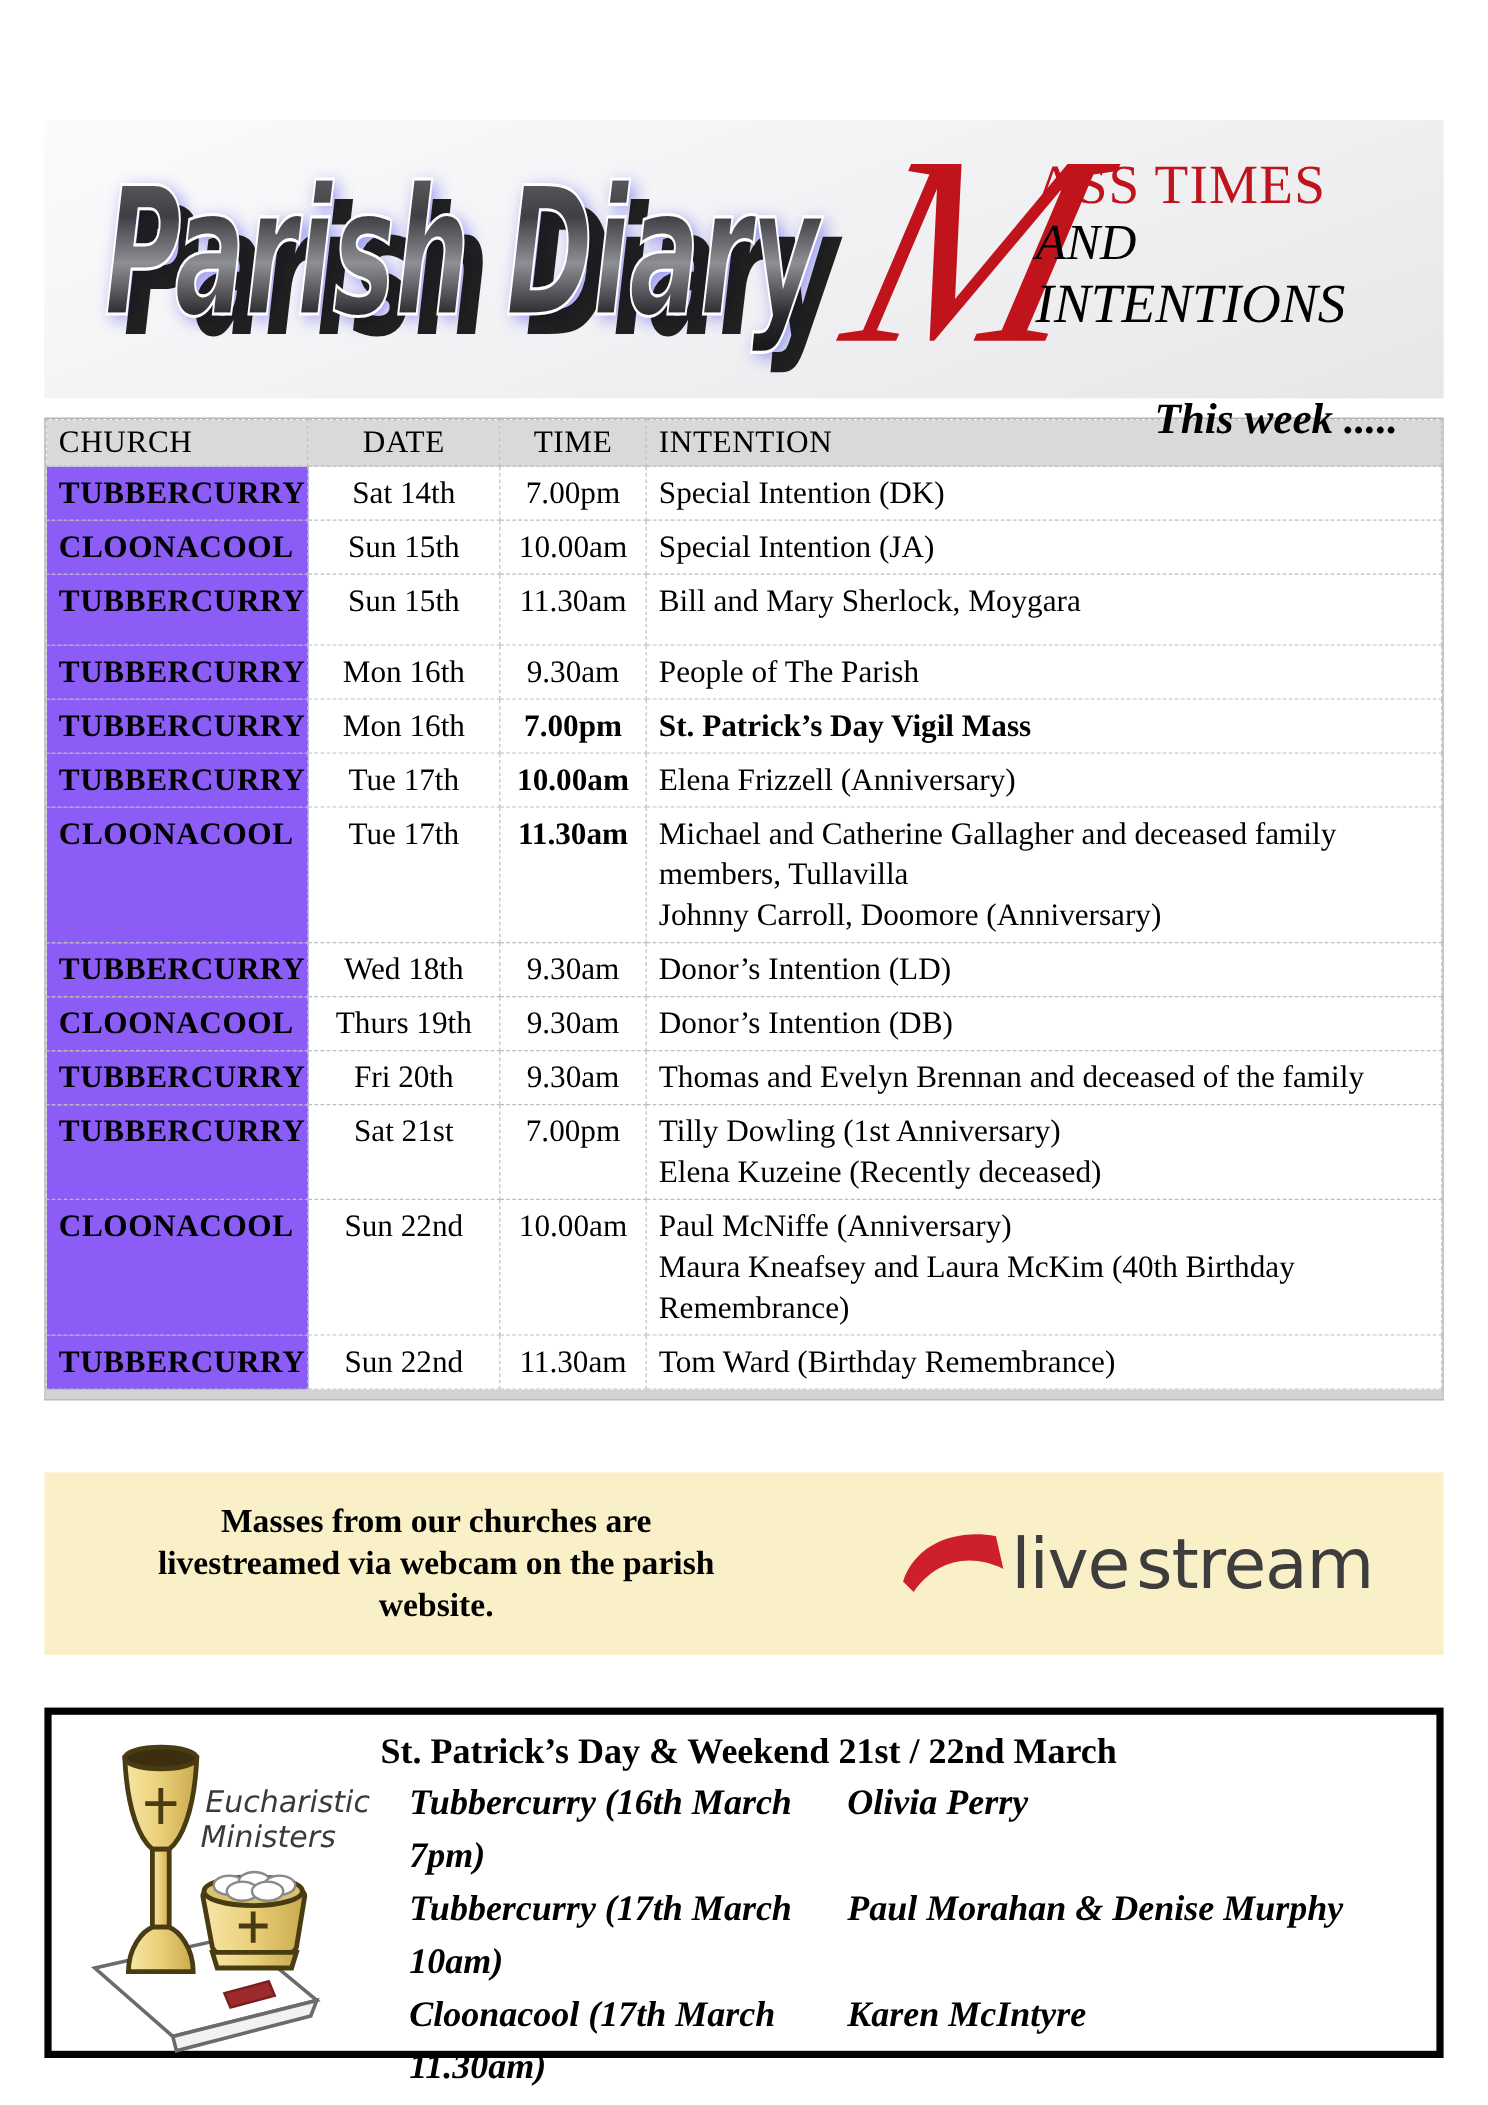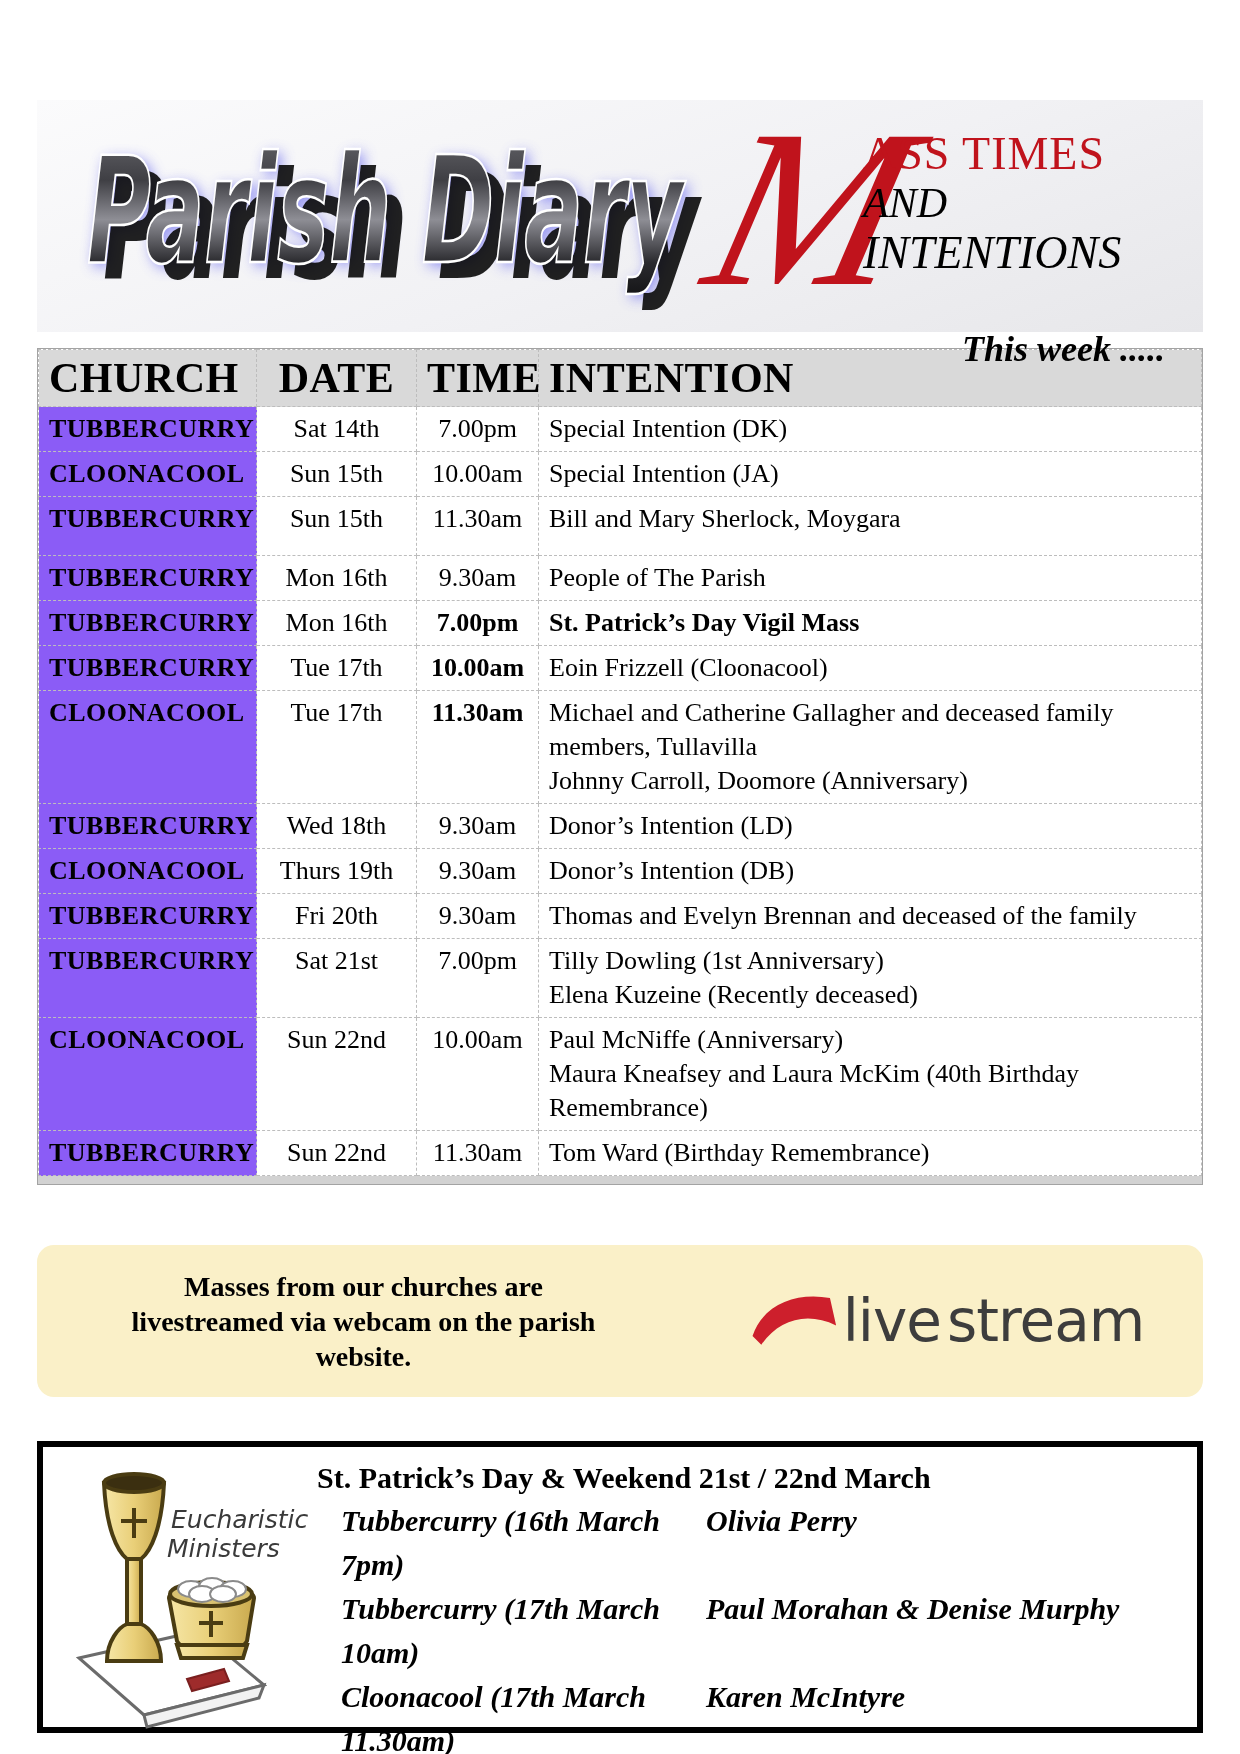--- a/index.html
+++ b/index.html
@@ -21,35 +21,35 @@
   .and-line { font-style:italic; font-size:42px; line-height:1.12; }
   .intentions-line { font-style:italic; font-size:46px; line-height:1.12; }
   .this-week { font-style:italic; font-weight:bold; font-size:36px; text-align:right; padding-right:28px; margin-top:10px; }
 
   
   .table-wrap { margin-top:16px; border:1px solid #a3a3a3; }
   table.mass { width:100%; border-collapse:collapse; table-layout:fixed; }
   col.c-church { width:218px; } col.c-date { width:160px; } col.c-time { width:122px; }
   th, td { border:1px dashed #bdbdbd; vertical-align:top; }
   th {
-    background:#d9d9d9; font-size:42px; font-weight:bold; letter-spacing:0.5px;
+    background:#d9d9d9; font-size:26px; font-weight:normal; letter-spacing:0.5px;
     padding:4px 10px; text-align:center;
   }
   th.h-church, th.h-intention { text-align:left; }
   td { font-size:26px; line-height:34px; padding:5px 10px; }
   td.church { background:#8b5cf6; font-weight:bold; letter-spacing:0.5px; }
   td.date, td.time { text-align:center; }
   tr.gap-after td { padding-bottom:19px; }
   .bold { font-weight:bold; }
   .bottom-strip { height:8px; background:#d2d2d2; }
 
   
   .live-banner {
     margin-top:60px; height:152px; background:#faf0c8;
-    display:flex; align-items:center;border-radius:17px;
+    display:flex; align-items:center;
   }
   .live-text { width:56%; text-align:center; padding:0 30px; }
   .live-line1 { font-weight:bold; font-size:28px; line-height:1.25; max-width:480px; margin:0 auto; }
   .live-url { font-weight:bold; font-size:29px; margin-top:26px; }
   .live-logo { flex:1; display:flex; align-items:center; justify-content:center; gap:6px; }
   .logo-word { font-family:"DejaVu Sans", sans-serif; font-size:58px; color:#3d3d3d; letter-spacing:-1px; }
   .logo-live { font-weight:normal; }
   .logo-stream { font-weight:normal; }
 
   
@@ -160,21 +160,21 @@
             <td class="time bold">7.00pm</td>
             <td class="intention bold">
               <div>St. Patrick’s Day Vigil Mass</div>
             </td>
           </tr>
           <tr>
             <td class="church">TUBBERCURRY</td>
             <td class="date">Tue 17th</td>
             <td class="time bold">10.00am</td>
             <td class="intention">
-              <div>Eoin Frizzell (Cloonacool)</div>
+              <div>Elena Frizzell (Anniversary)</div>
             </td>
           </tr>
           <tr>
             <td class="church">CLOONACOOL</td>
             <td class="date">Tue 17th</td>
             <td class="time bold">11.30am</td>
             <td class="intention">
               <div>Michael and Catherine Gallagher and deceased family members, Tullavilla</div>
               <div>Johnny Carroll, Doomore (Anniversary)</div>
             </td>

